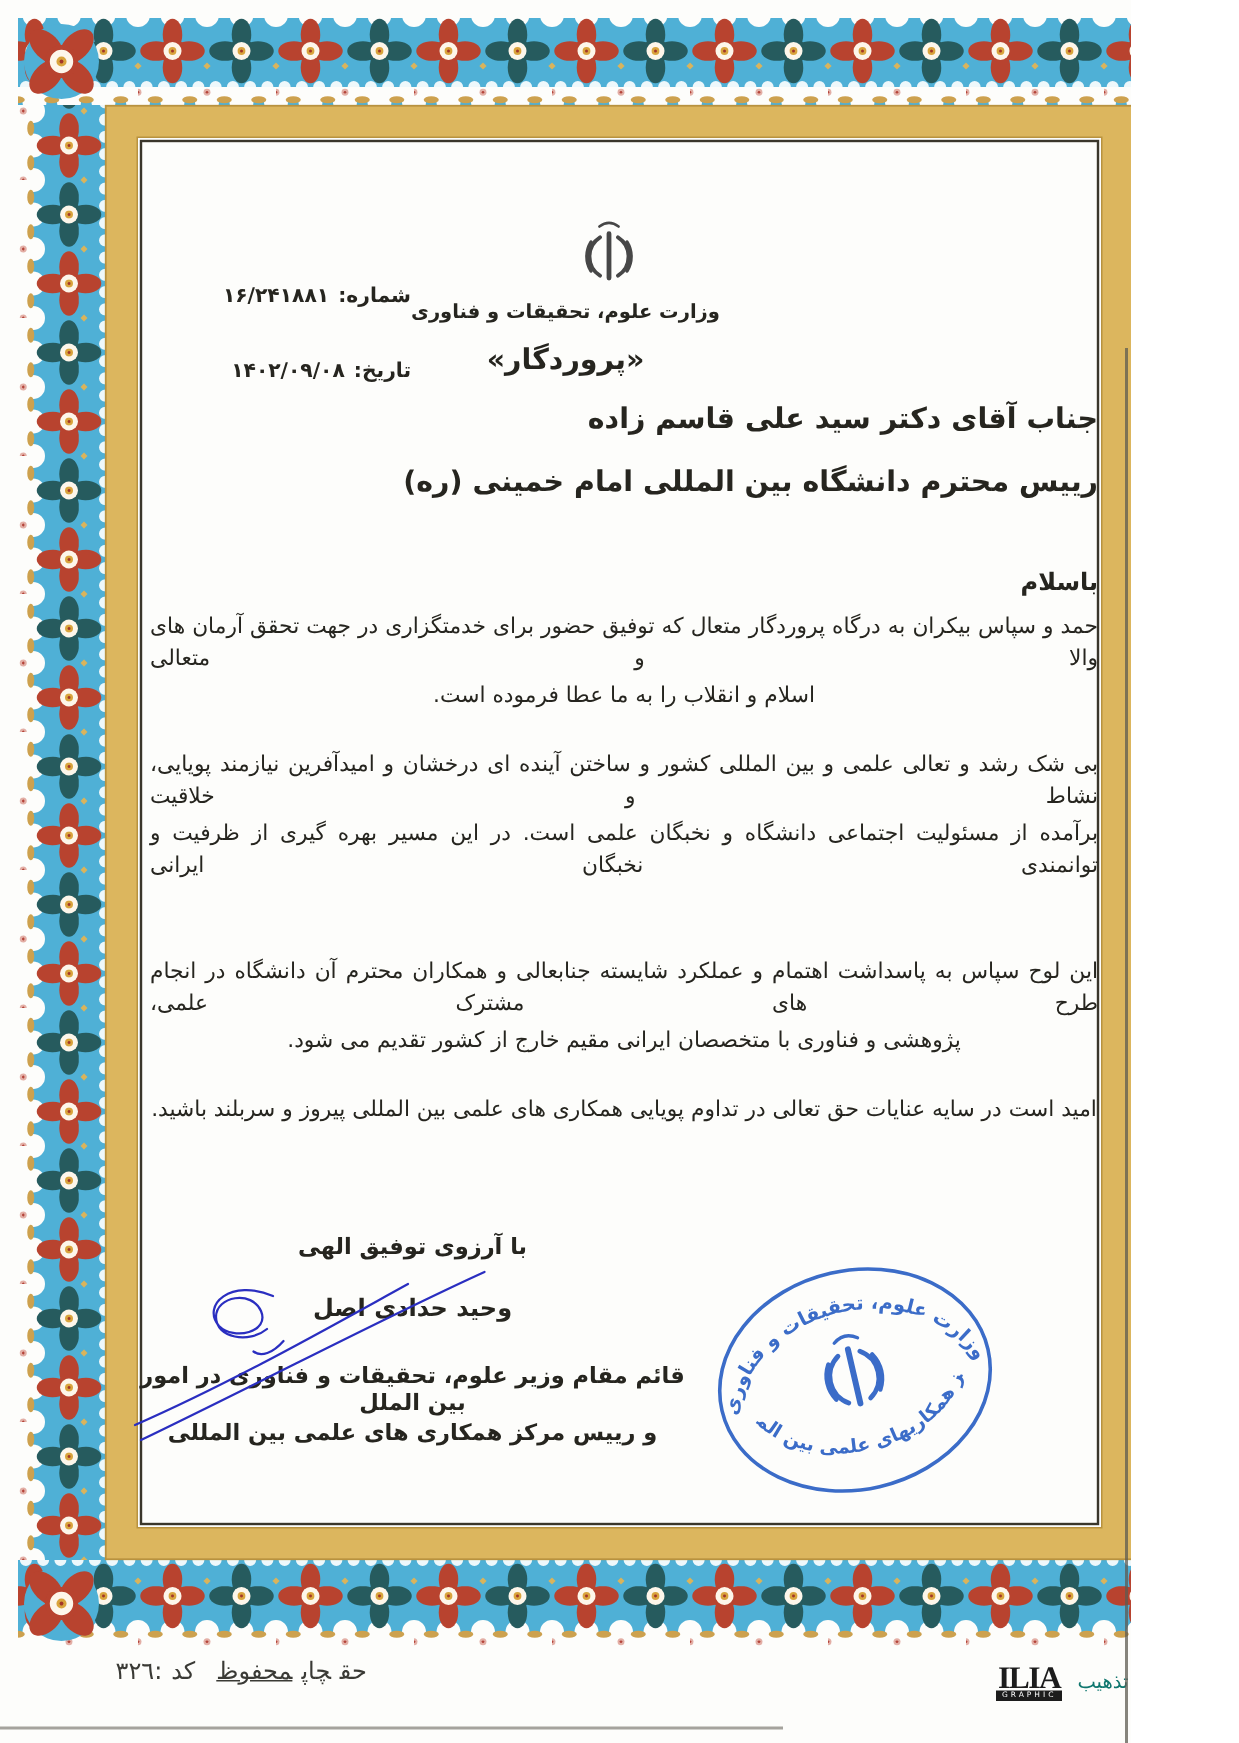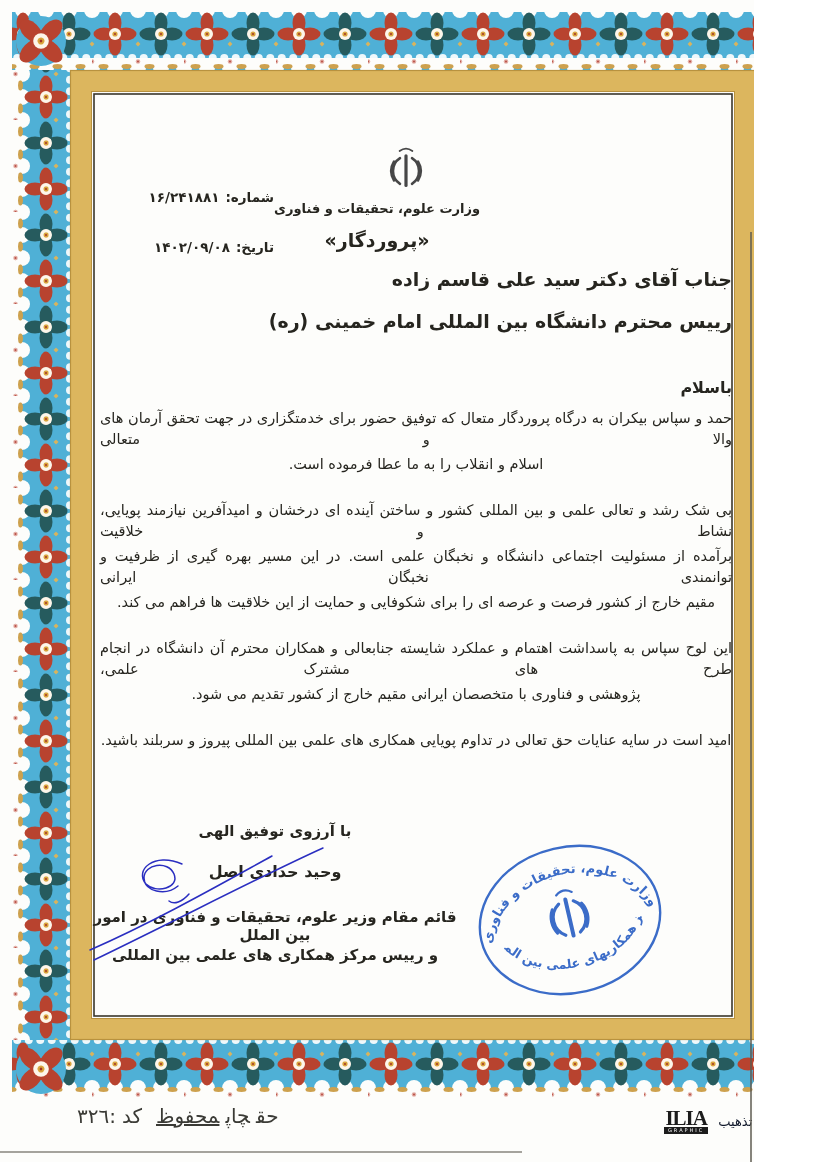--- a/index.html
+++ b/index.html
@@ -23,30 +23,30 @@
   .salam{font-size:16px;font-weight:bold;text-align:right;padding-right:52px;}
   
   .closing{left:85px;top:820px;width:380px;text-align:center;font-weight:bold;font-size:15px;direction:rtl;}
   .closing .cl{position:absolute;left:0;right:0;}
   .cl1{top:2px;} .cl2{top:42px;font-size:16px;} .cl3{top:88px;} .cl4{top:126px;}
   
   .stamp{left:470px;top:836px;transform:rotate(-13deg);}
   .sig{left:86px;top:826px;}
   
   .foot-left{left:74px;top:1104px;width:225px;display:flex;direction:ltr;align-items:baseline;
-             font-size:20px;gap:8px;color:#3a3a35;}
+             font-size:16px;gap:8px;color:#3a3a35;}
   .foot-left span{white-space:nowrap;}
   .foot-left span:nth-child(3){margin-left:12px;}
   .foot-right{left:664px;top:1108px;width:130px;display:flex;direction:ltr;align-items:center;gap:10px;}
   .ilia{display:flex;flex-direction:column;align-items:center;line-height:1;}
   .ilia-word{font-family:"Liberation Serif","DejaVu Serif",serif;font-weight:bold;font-size:21px;
              letter-spacing:-1px;color:#1c1c1c;}
   .ilia-bar{background:#1c1c1c;color:#fff;font-size:5px;letter-spacing:2px;padding:1px 4px;
             margin-top:-2px;font-family:"DejaVu Sans",sans-serif;}
-  .tazhib{font-size:13px;color:#0f172a;direction:rtl;}
+  .tazhib{font-size:13px;color:#0f766e;direction:rtl;}
   
   .scan-r{position:absolute;right:2px;top:232px;bottom:0;width:2px;background:#5e5b52;opacity:.75;}
   .scan-b{position:absolute;left:0;top:1151px;width:522px;height:2px;background:#8e8c86;opacity:.8;}
 </style>
 </head>
 <body>
 
 <div class="page">
 
   <svg class="frame" width="826" height="1162" viewBox="0 0 826 1162">
@@ -157,21 +157,20 @@
   </div>
 
   <div class="line rcpt" style="top:266px">جناب آقای دکتر سید علی قاسم زاده</div>
   <div class="line rcpt" style="top:308px">رییس محترم دانشگاه بین المللی امام خمینی (ره)</div>
   <div class="line salam" style="top:376px">باسلام</div>
 
   <div class="line jus" style="top:408px">حمد و سپاس بیکران به درگاه پروردگار متعال که توفیق حضور برای خدمتگزاری در جهت تحقق آرمان های والا و متعالی</div>
   <div class="line ctr" style="top:454px">اسلام و انقلاب را به ما عطا فرموده است.</div>
   <div class="line jus" style="top:500px">بی شک رشد و تعالی علمی و بین المللی کشور و ساختن آینده ای درخشان و امیدآفرین نیازمند پویایی، نشاط و خلاقیت</div>
   <div class="line jus" style="top:546px">برآمده از مسئولیت اجتماعی دانشگاه و نخبگان علمی است. در این مسیر بهره گیری از ظرفیت و توانمندی نخبگان ایرانی</div>
-  <div class="line ctr" style="top:592px">مقیم خارج از کشور فرصت و عرصه ای را برای شکوفایی و حمایت از این خلاقیت ها فراهم می کند.</div>
   <div class="line jus" style="top:638px">این لوح سپاس به پاسداشت اهتمام و عملکرد شایسته جنابعالی و همکاران محترم آن دانشگاه در انجام طرح های مشترک علمی،</div>
   <div class="line ctr" style="top:684px">پژوهشی و فناوری با متخصصان ایرانی مقیم خارج از کشور تقدیم می شود.</div>
   <div class="line ctr" style="top:730px">امید است در سایه عنایات حق تعالی در تداوم پویایی همکاری های علمی بین المللی پیروز و سربلند باشید.</div>
 
   <div class="abs closing">
     <div class="cl cl1 fa">با آرزوی توفیق الهی</div>
     <div class="cl cl2 fa">وحید حدادی اصل</div>
     <div class="cl cl3 fa">قائم مقام وزیر علوم، تحقیقات و فناوری در امور بین الملل</div>
     <div class="cl cl4 fa">و رییس مرکز همکاری های علمی بین المللی</div>
   </div>

